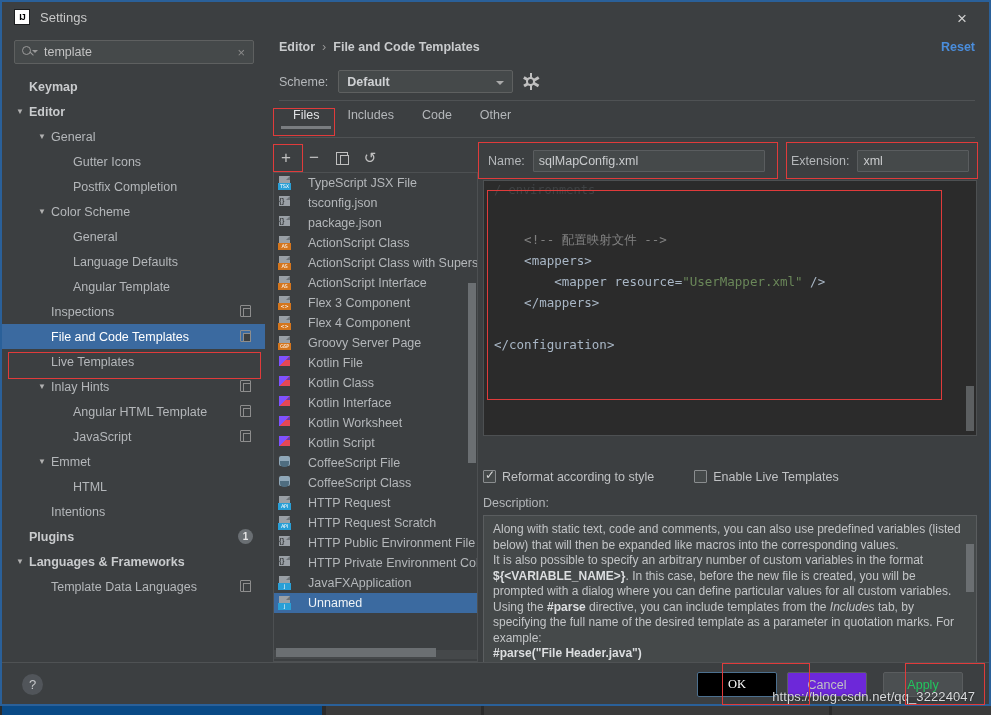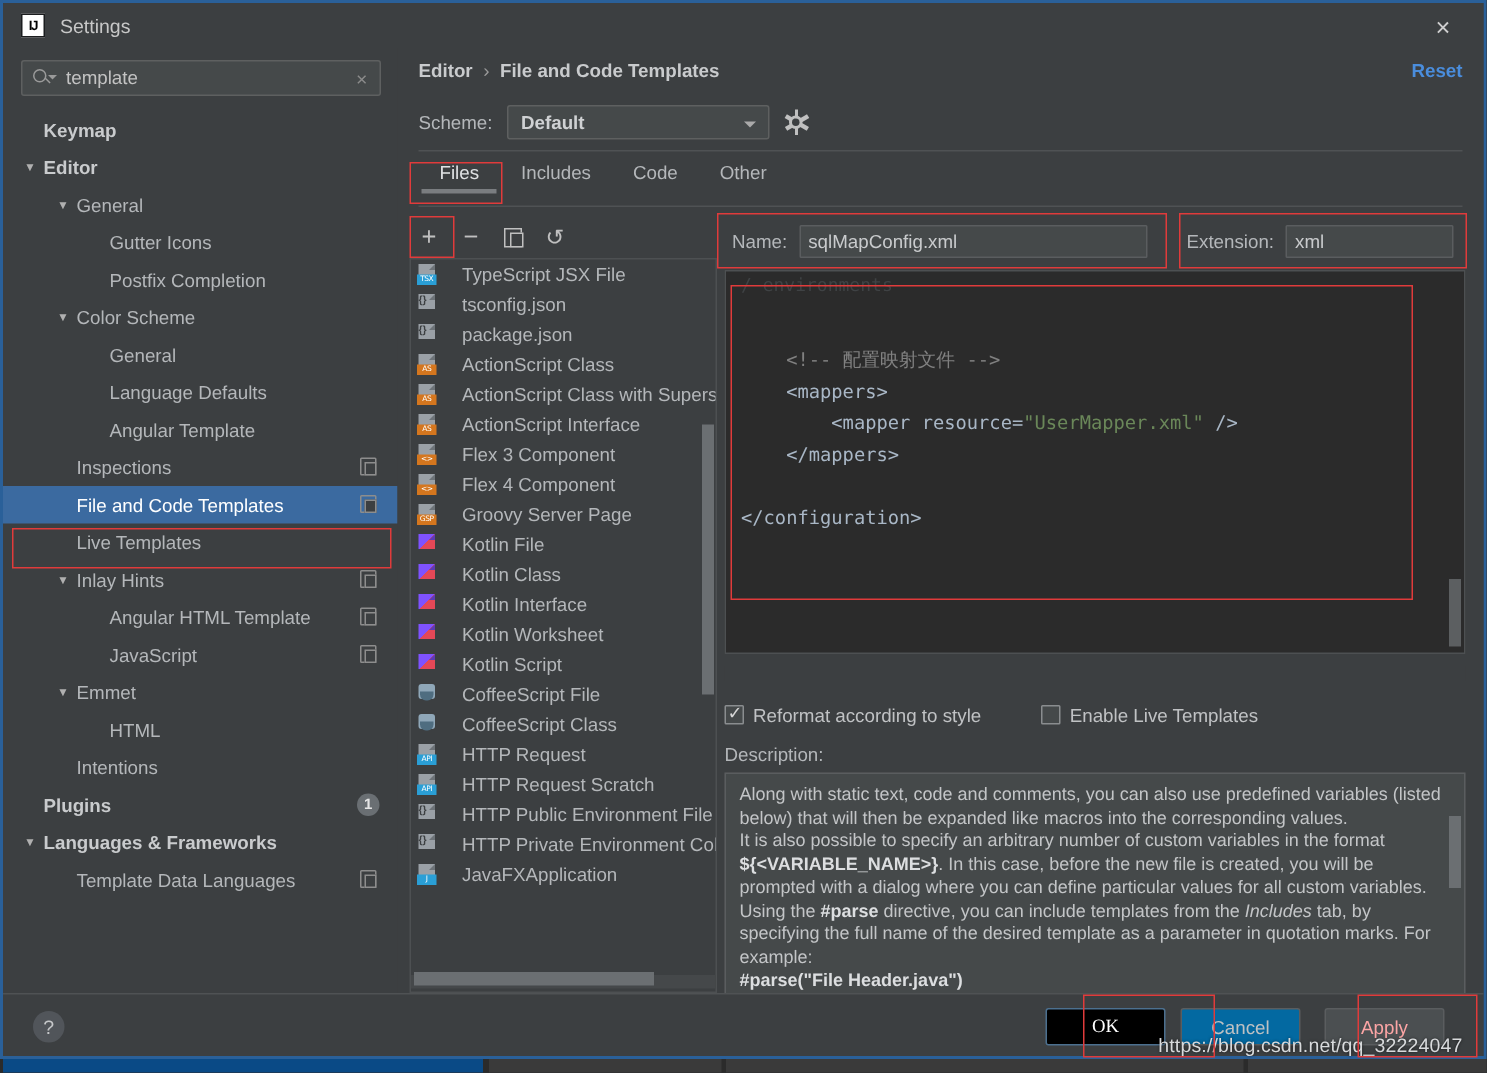--- a/index.html
+++ b/index.html
@@ -317,22 +317,22 @@
     border-radius: 50%; background: #51555a; color: #c6c8ca;
     display: flex; align-items: center; justify-content: center;
     font-size: 13px; cursor: pointer;
   }
   .btn {
     position: absolute; top: 9px; height: 25px; width: 80px;
     display: flex; align-items: center; justify-content: center;
     font-size: 12.5px; border-radius: 2px; cursor: pointer;
   }
   .btn-ok { right: 212px; background: #000000; color: #ffffff; border: 1px solid #4c708f; font-family: Liberation Serif, serif; }
-  .btn-cancel { right: 122px; background: #0369a1; color: #bfc1c3; border: 1px solid #5a5d5f; }
-  .btn-apply { right: 26px; background: #4b4f51; color: #fca5a5; border: 1px solid #5a5d5f; }
+  .btn-cancel { right: 122px; background: #6d28d9; color: #bfc1c3; border: 1px solid #5a5d5f; }
+  .btn-apply { right: 26px; background: #4b4f51; color: #22c55e; border: 1px solid #5a5d5f; }
   .watermark {
     position: absolute; right: 14px; top: 26px;
     font-size: 13px; color: #d8dadc; letter-spacing: 0.1px;
     font-family: "Liberation Sans", sans-serif;
     text-shadow: 0 0 2px rgba(0,0,0,.6);
   }
   
   .taskbar {
     position: absolute; left: 0; top: 706px; width: 991px; height: 9px;
     background: #2b2b2b;
@@ -632,20 +632,27 @@
             </span>
             <span>HTTP Private Environment Color</span>
           </div>
           <div class="file-row">
             <span class="fic ">
               <span class="page"></span>
               <span class="lbl" style="background: rgb(42, 159, 214);">J</span>
             </span>
             <span>JavaFXApplication</span>
           </div>
+          <div class="file-row sel">
+            <span class="fic ">
+              <span class="page"></span>
+              <span class="lbl" style="background: rgb(42, 159, 214);">J</span>
+            </span>
+            <span>Unnamed</span>
+          </div>
         </div>
       <div class="fl-scroll-v"></div>
       <div class="fl-scroll-h-track">
         <div class="fl-scroll-h"></div>
       </div>
     </div>
 
     <div class="name-row">
       <div class="name-field-wrap">
         <span class="name-label">Name:</span>

